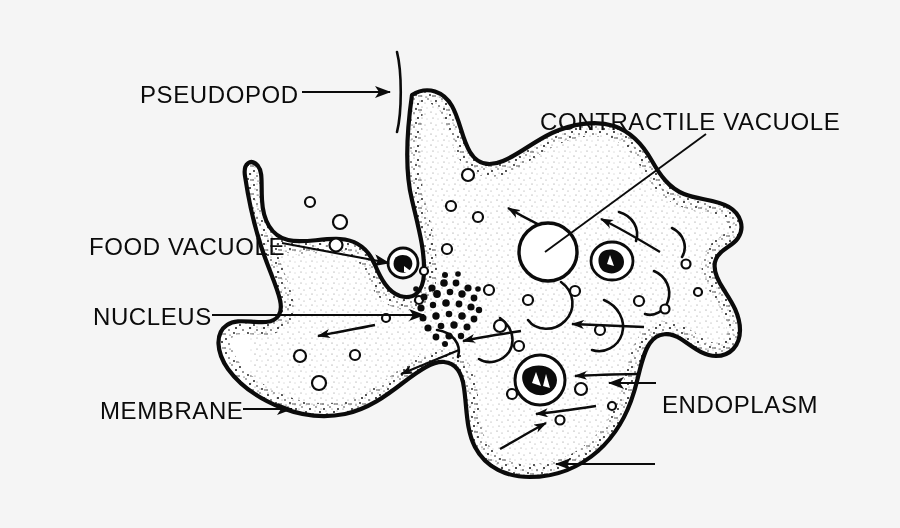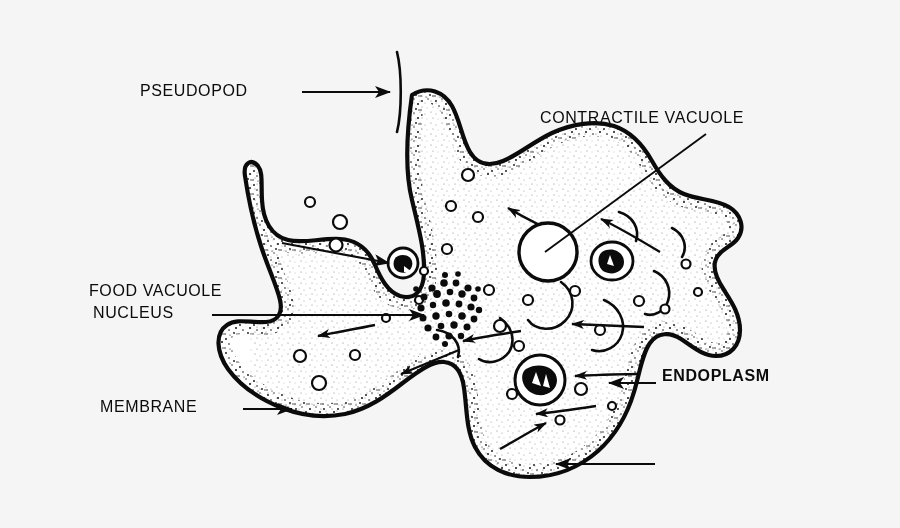--- a/index.html
+++ b/index.html
@@ -19,33 +19,33 @@
   #diagram {
     position: absolute;
     left: 0;
     top: 0;
     width: 900px;
     height: 528px;
   }
   .lbl {
     position: absolute;
     font-family: "Liberation Sans", sans-serif;
-    font-size: 16px;
+    font-size: 24px;
     letter-spacing: 0.6px;
     color: #0b0b0b;
     white-space: nowrap;
     line-height: 1;
     -webkit-font-smoothing: antialiased;
   }
   .lbl-pseudopod        { left: 140px; top: 83px;  }
   .lbl-contractile      { left: 540px; top: 110px; }
-  .lbl-food-vacuole     { left: 89px;  top: 235px; margin-top: 48px; }
+  .lbl-food-vacuole     { left: 89px;  top: 235px; }
   .lbl-nucleus          { left: 93px;  top: 305px; }
   .lbl-membrane         { left: 100px; top: 399px; }
-  .lbl-endoplasm        { left: 662px; top: 368px; font-weight: bold; }
+  .lbl-endoplasm        { left: 662px; top: 393px; }
   .lbl-ectoplasm        { left: 662px; top: 451px; }
 </style>
 </head>
 <body>
 
 <div id="stage">
 
   <svg id="diagram" viewBox="0 0 900 528">
     <defs>
 

